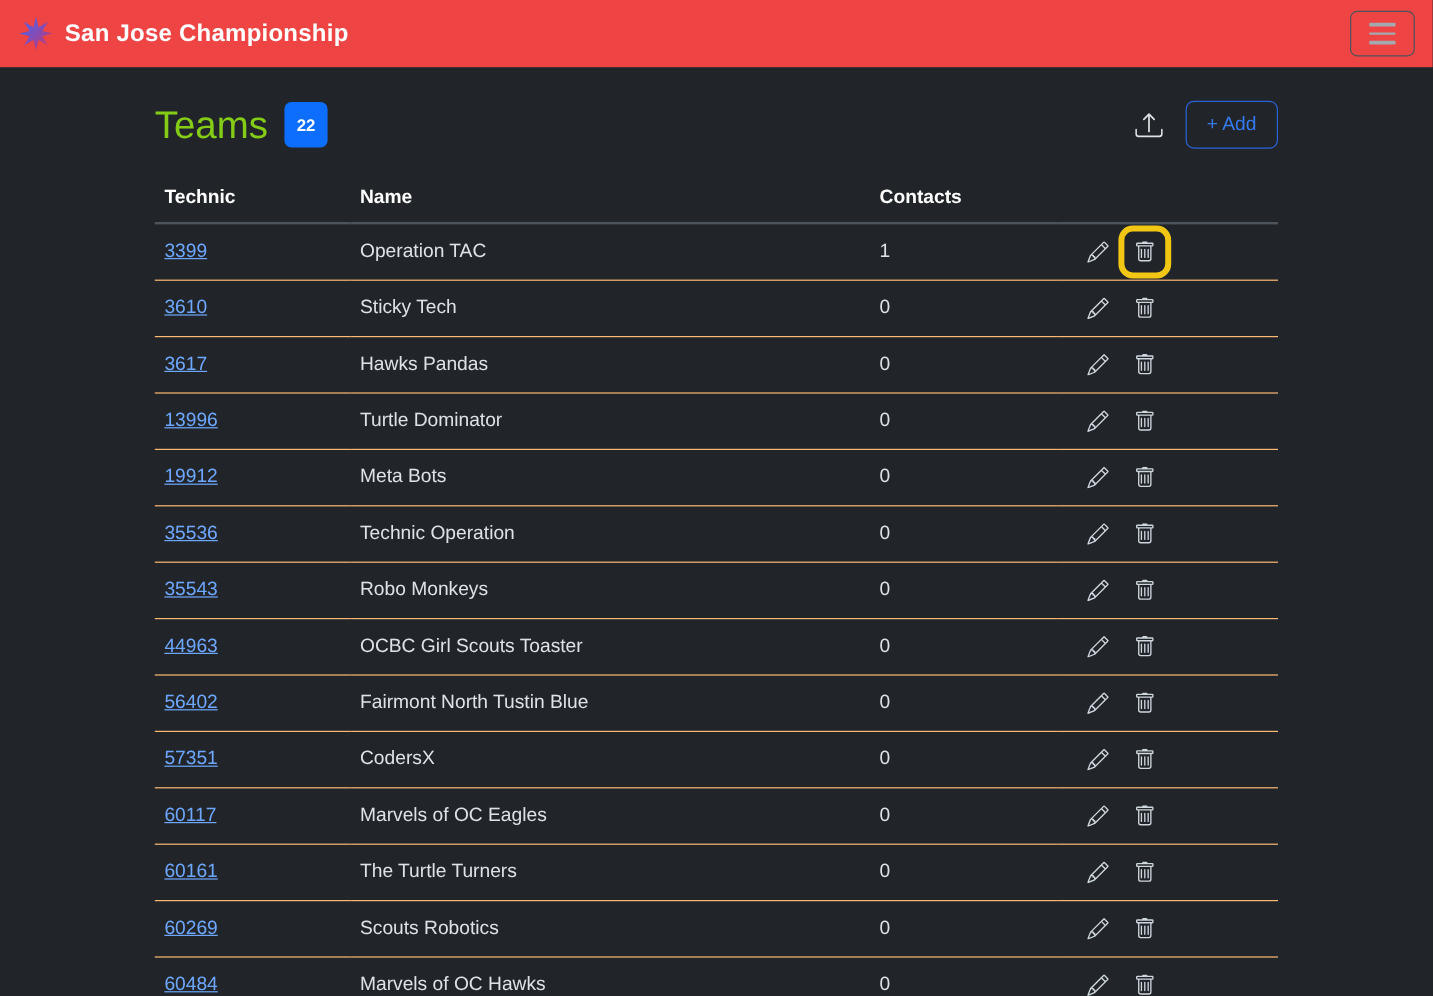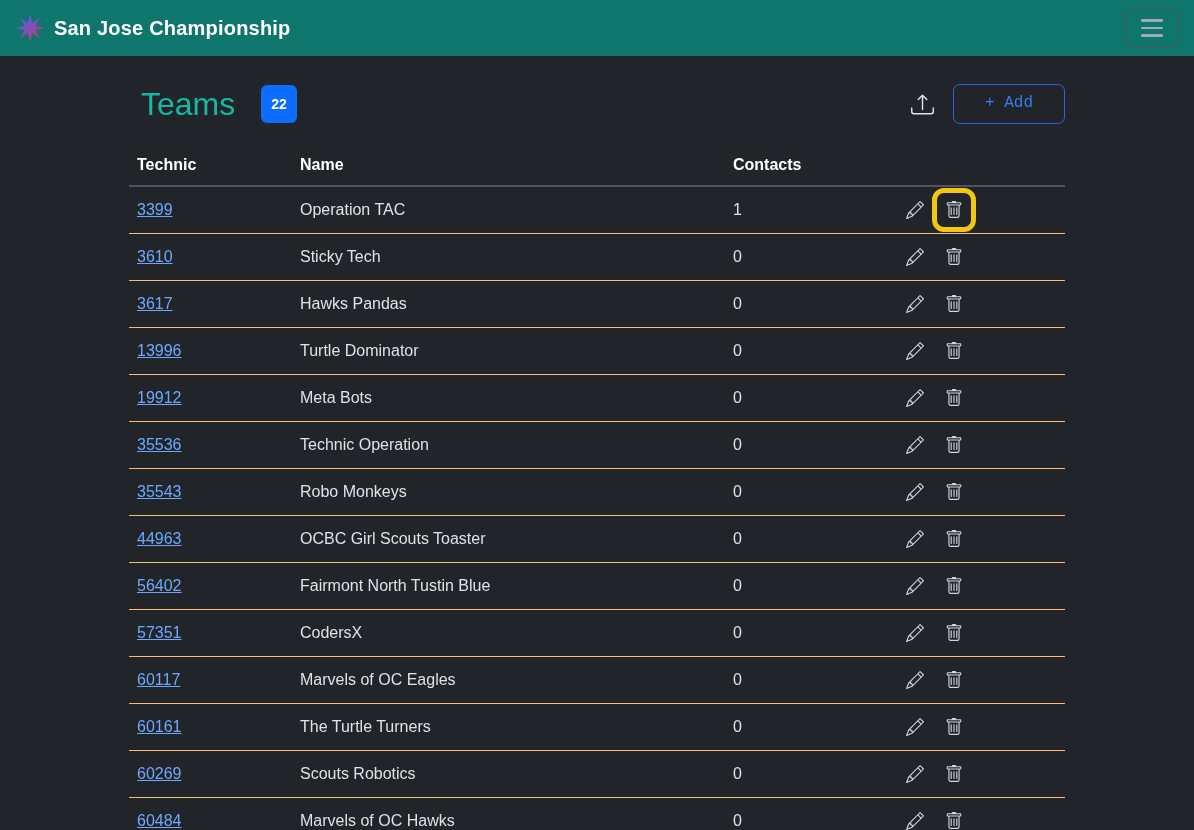--- a/index.html
+++ b/index.html
@@ -8,21 +8,21 @@
     width: 1194px; height: 830px;
     overflow: hidden;
     background: #212529;
     color: #dee2e6;
     font-family: "Liberation Sans", sans-serif;
   }
 
   
   .navbar {
     height: 56px;
-    background: #0f766e;
+    background: #ef4444;
     display: flex;
     align-items: center;
     justify-content: space-between;
     padding: 0 15px;
   }
   .brand-group { display: flex; align-items: center; gap: 9px; }
   .brand-logo { width: 30px; height: 30px; display: inline-flex; }
   .brand-title {
     color: #ffffff;
     font-weight: 700;
@@ -47,21 +47,21 @@
   .container { width: 936px; margin: 0 auto; }
 
   .page-header {
     display: flex;
     align-items: center;
     justify-content: space-between;
     margin-top: 28px;
     height: 40px;
   }
   .title-group { display: flex; align-items: center; gap: 14px; }
-  .page-title { margin: 12px; font-size: 32px; font-weight: 500; color: #14b8a6; line-height: 1; }
+  .page-title { margin: 0; font-size: 32px; font-weight: 500; color: #84cc16; line-height: 1; }
   .count-badge {
     background: #0d6efd;
     color: #fff;
     font-size: 14px;
     font-weight: 700;
     padding: 12px 10px;
     border-radius: 6px;
     line-height: 1;
   }
   .header-actions { display: flex; align-items: center; gap: 16px; }
@@ -69,22 +69,22 @@
     background: none; border: none; padding: 3px; cursor: pointer;
     display: inline-flex;
   }
   .upload-btn svg { width: 23px; height: 23px; fill: #dee2e6; }
   .add-btn {
     background: transparent;
     color: #357af0;
     border: 1px solid #2a63d8;
     border-radius: 7px;
     font-size: 16px;
-    font-family: Liberation Mono, monospace;
-    padding: 9px 31px;
+    font-family: Liberation Sans, sans-serif;
+    padding: 9px 17px;
     line-height: 1.2;
     cursor: pointer;
     text-align: center;
   }
 
   
   table { width: 100%; border-collapse: collapse; margin-top: 24px; }
   th {
     text-align: left;
     color: #ffffff;

